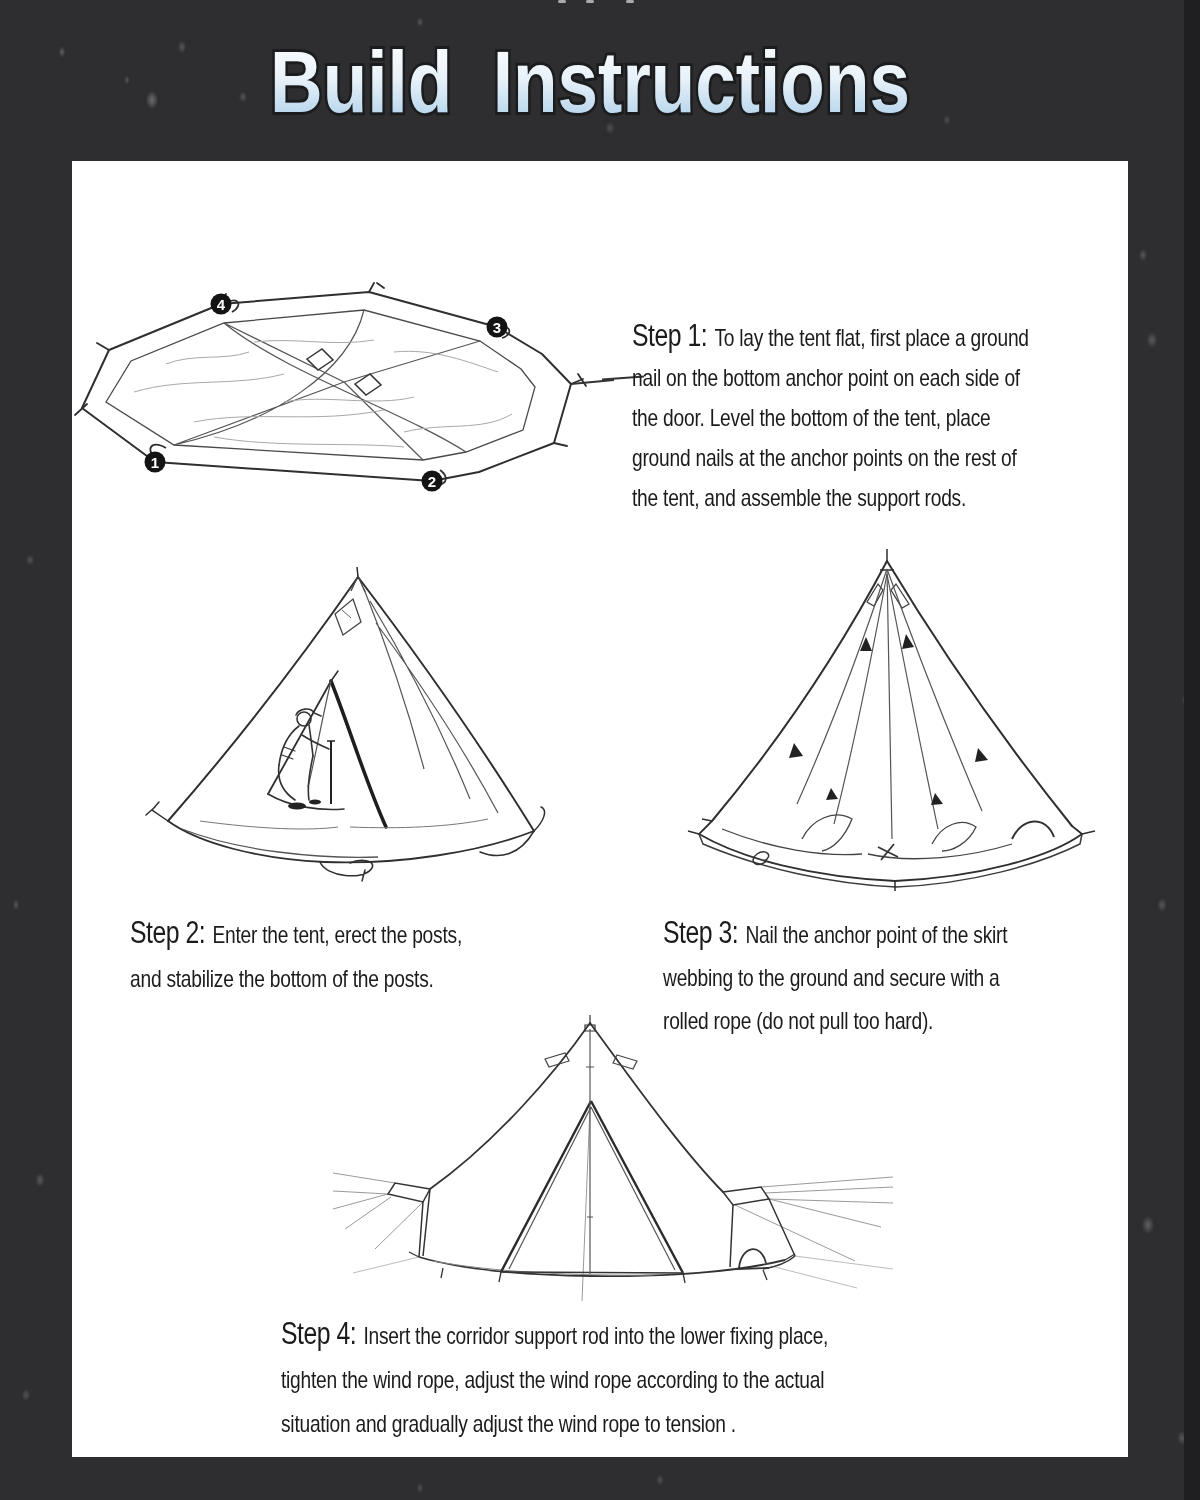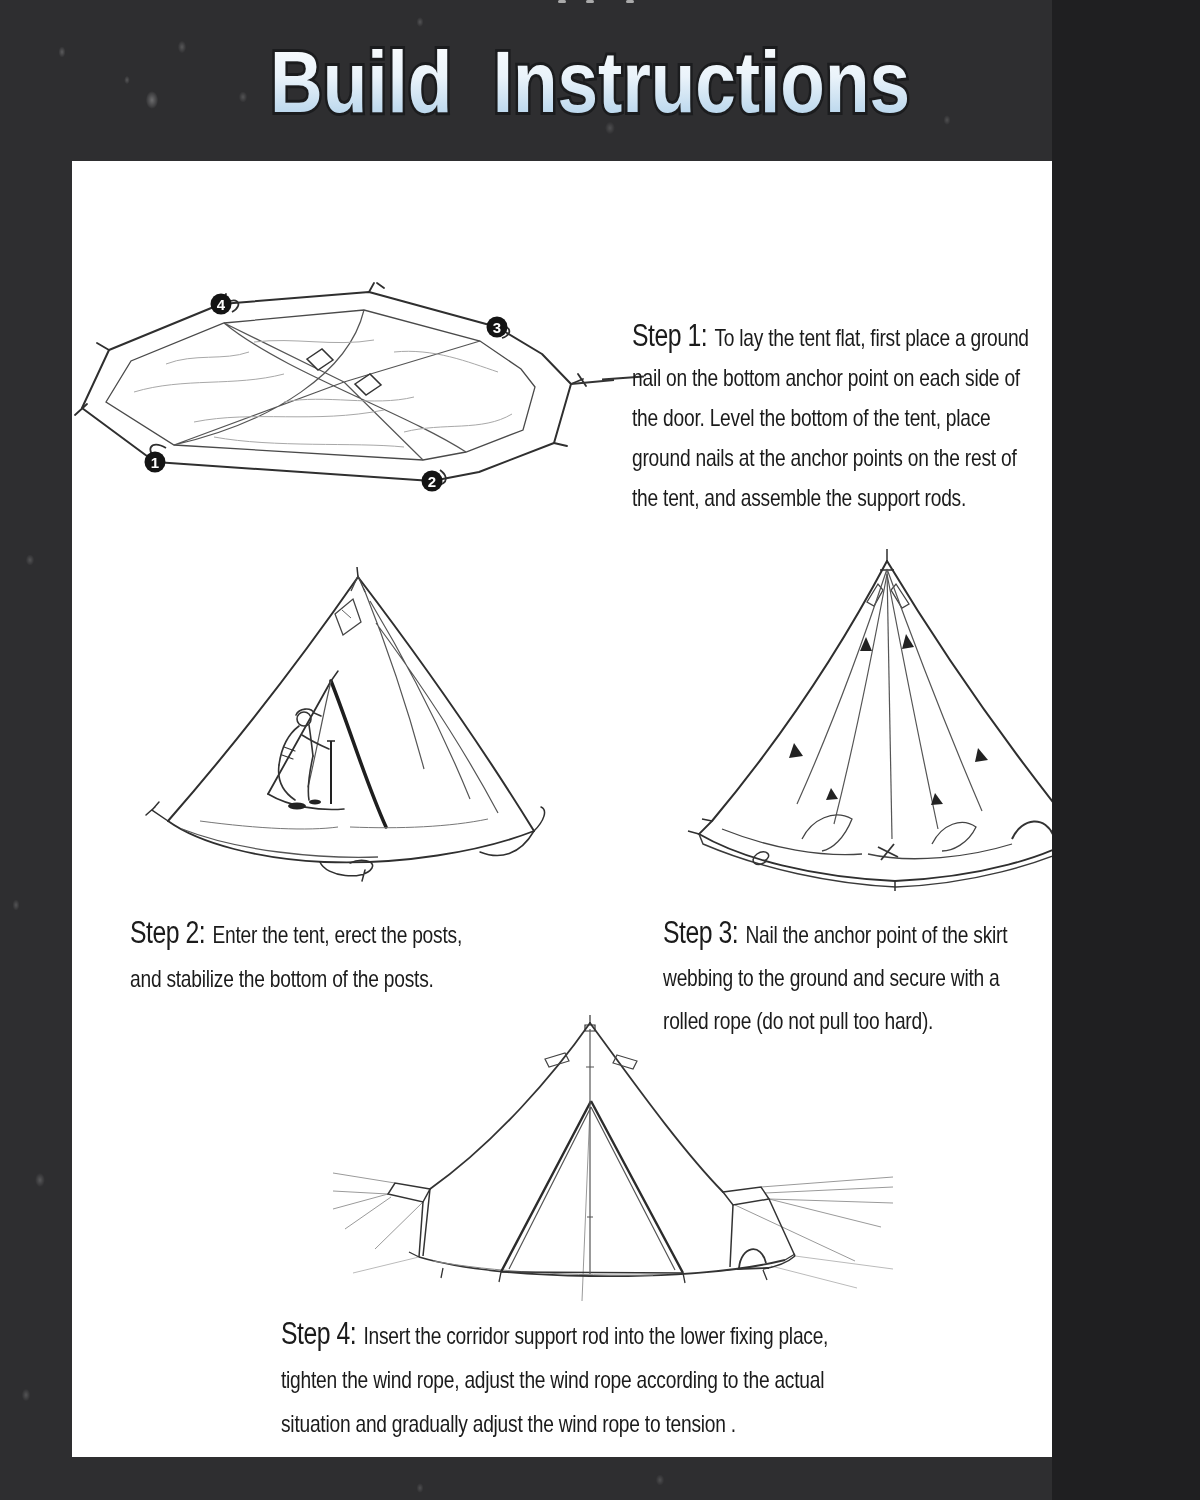--- a/index.html
+++ b/index.html
@@ -1,17 +1,17 @@
 <!DOCTYPE html>
 <html><head>
 <meta charset="utf-8">
 <style>
   html,body{margin:0;padding:0;background:#1f1f21;}
   .stage{
-    position:relative;width:1052px;height:1500px;overflow:hidden;
+    position:relative;width:1184px;height:1500px;overflow:hidden;
     background-color:#2e2e30;
     background-image:
       radial-gradient(9px 13px at 152px 100px, rgba(255,255,255,.30), rgba(255,255,255,.07) 55%, transparent 68%),
       radial-gradient(5px 8px at 62px 52px, rgba(255,255,255,.22), transparent 70%),
       radial-gradient(6px 9px at 182px 47px, rgba(255,255,255,.20), transparent 70%),
       radial-gradient(4px 6px at 127px 80px, rgba(255,255,255,.20), transparent 70%),
       radial-gradient(6px 8px at 243px 97px, rgba(255,255,255,.18), transparent 70%),
       radial-gradient(5px 7px at 420px 22px, rgba(255,255,255,.18), transparent 70%),
       radial-gradient(7px 9px at 610px 128px, rgba(255,255,255,.16), transparent 70%),
       radial-gradient(5px 7px at 947px 120px, rgba(255,255,255,.16), transparent 70%),

